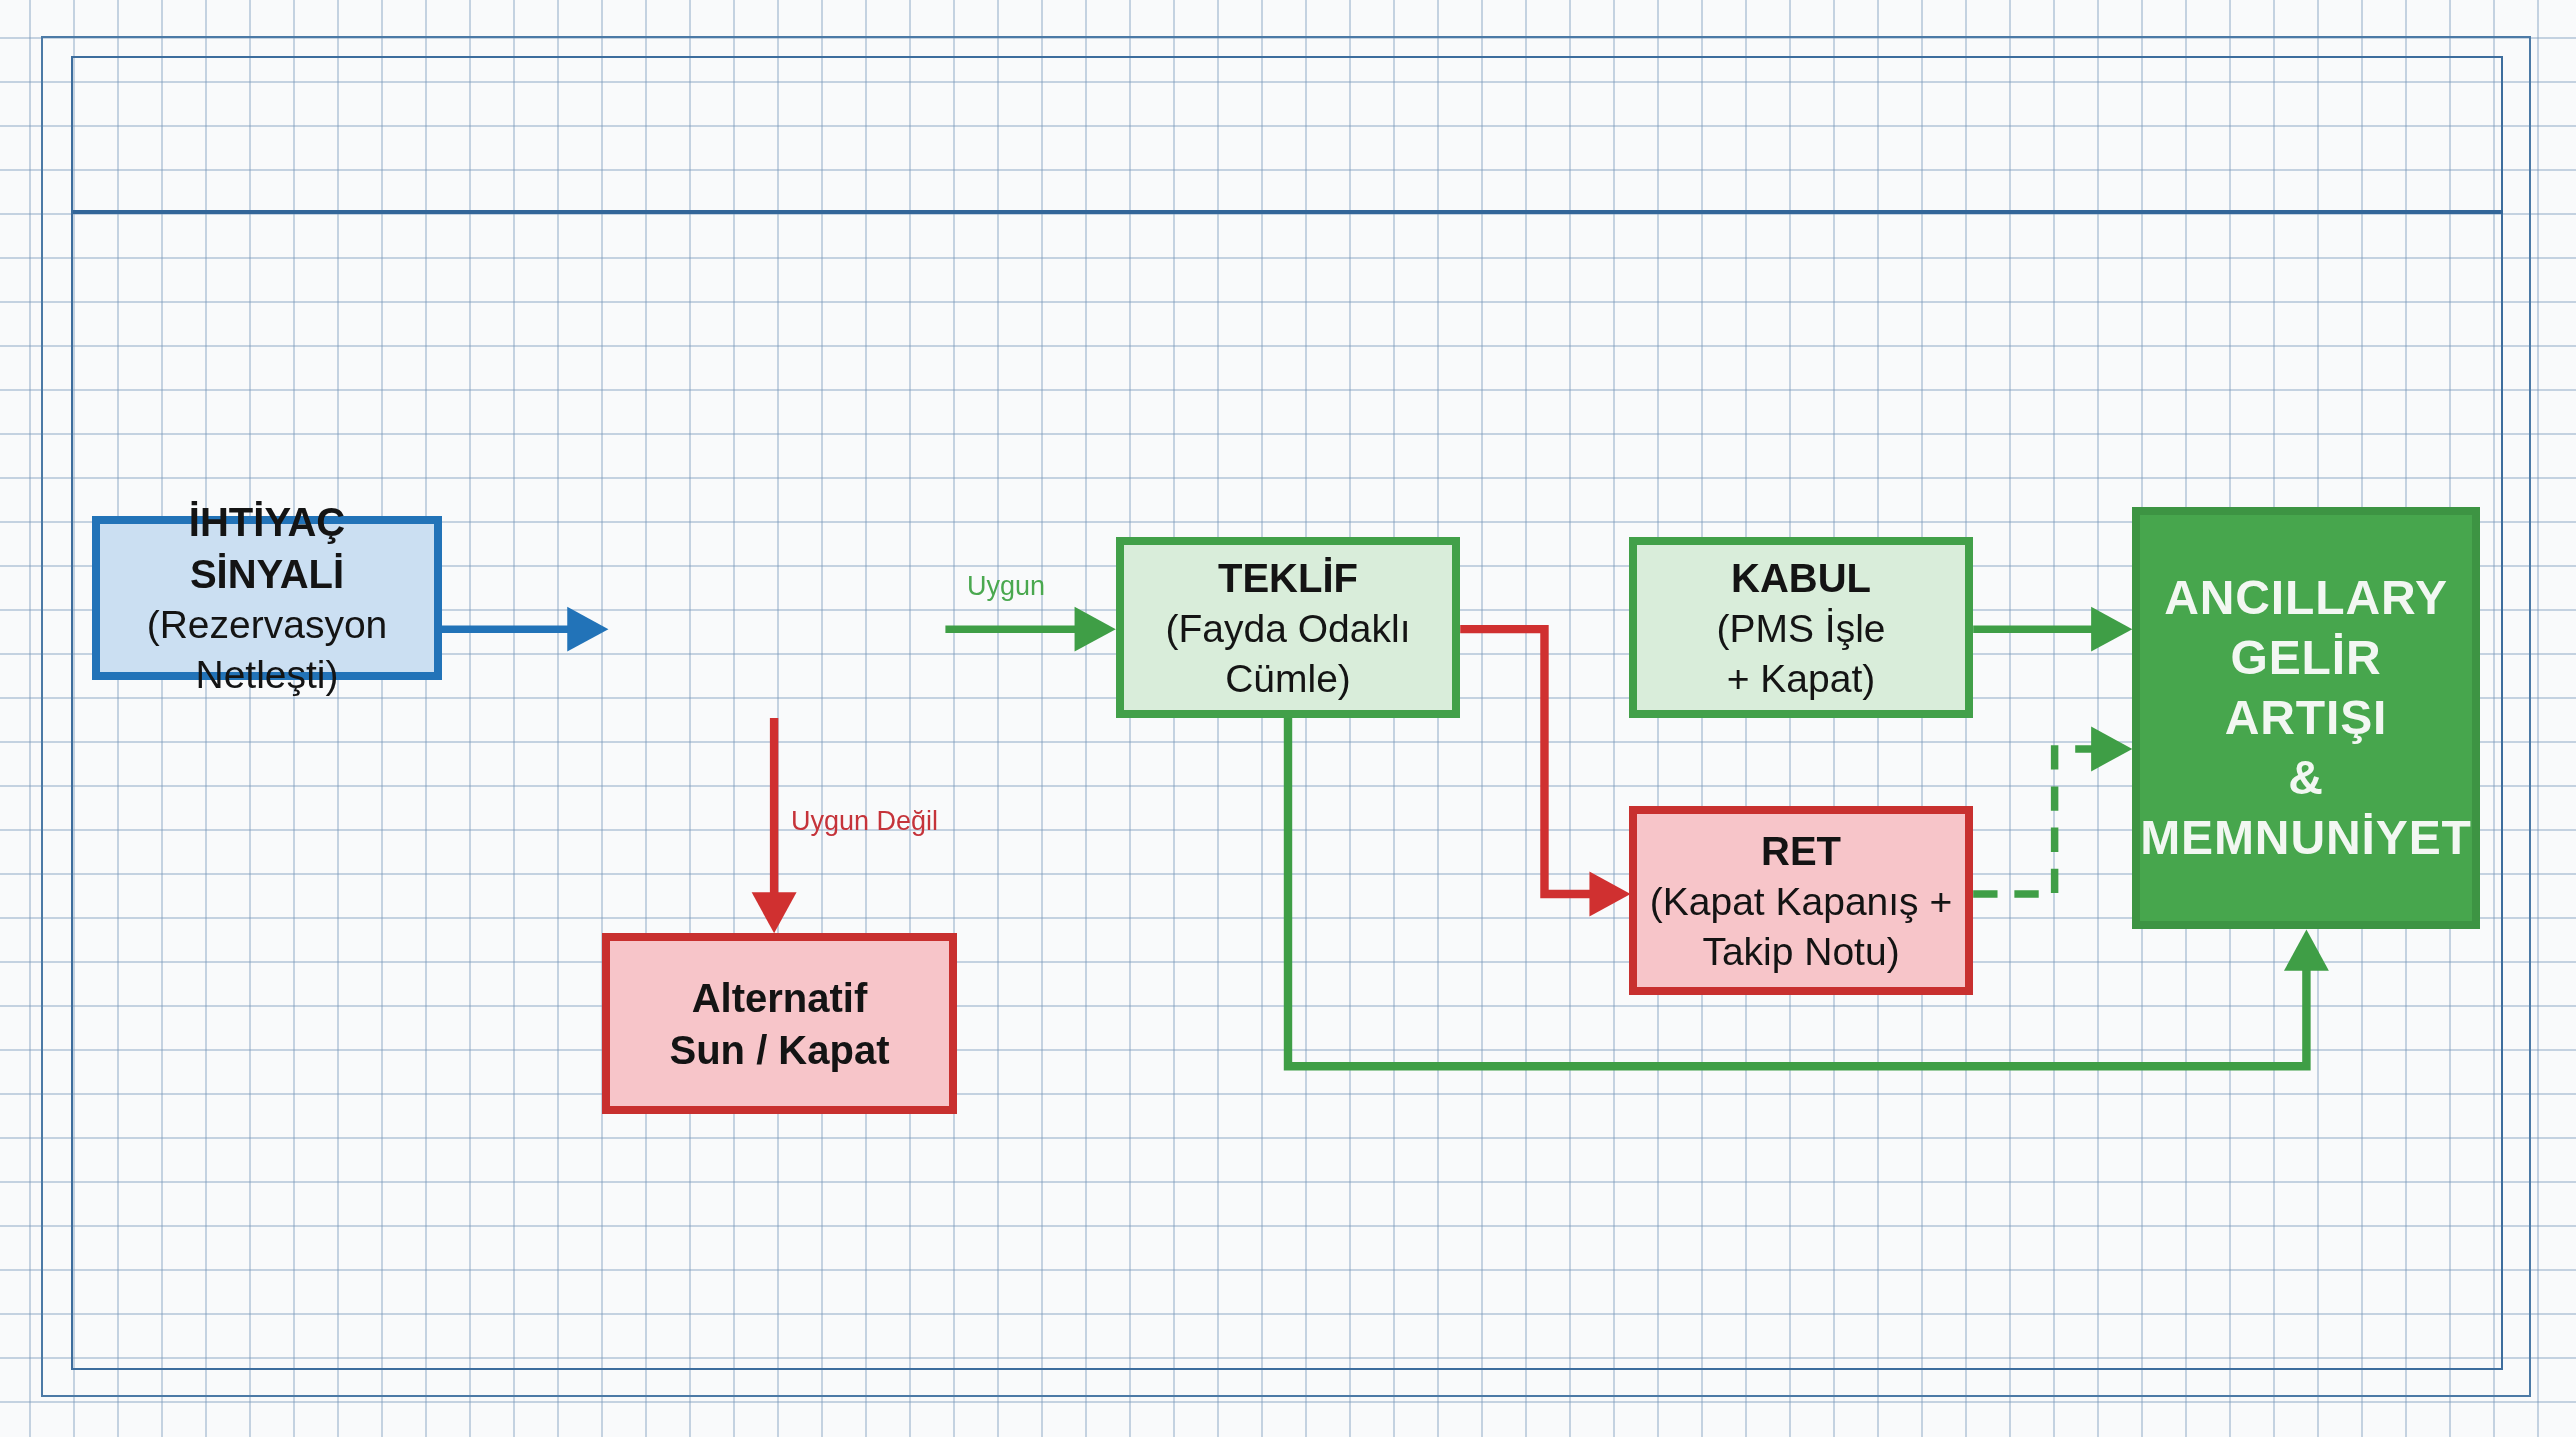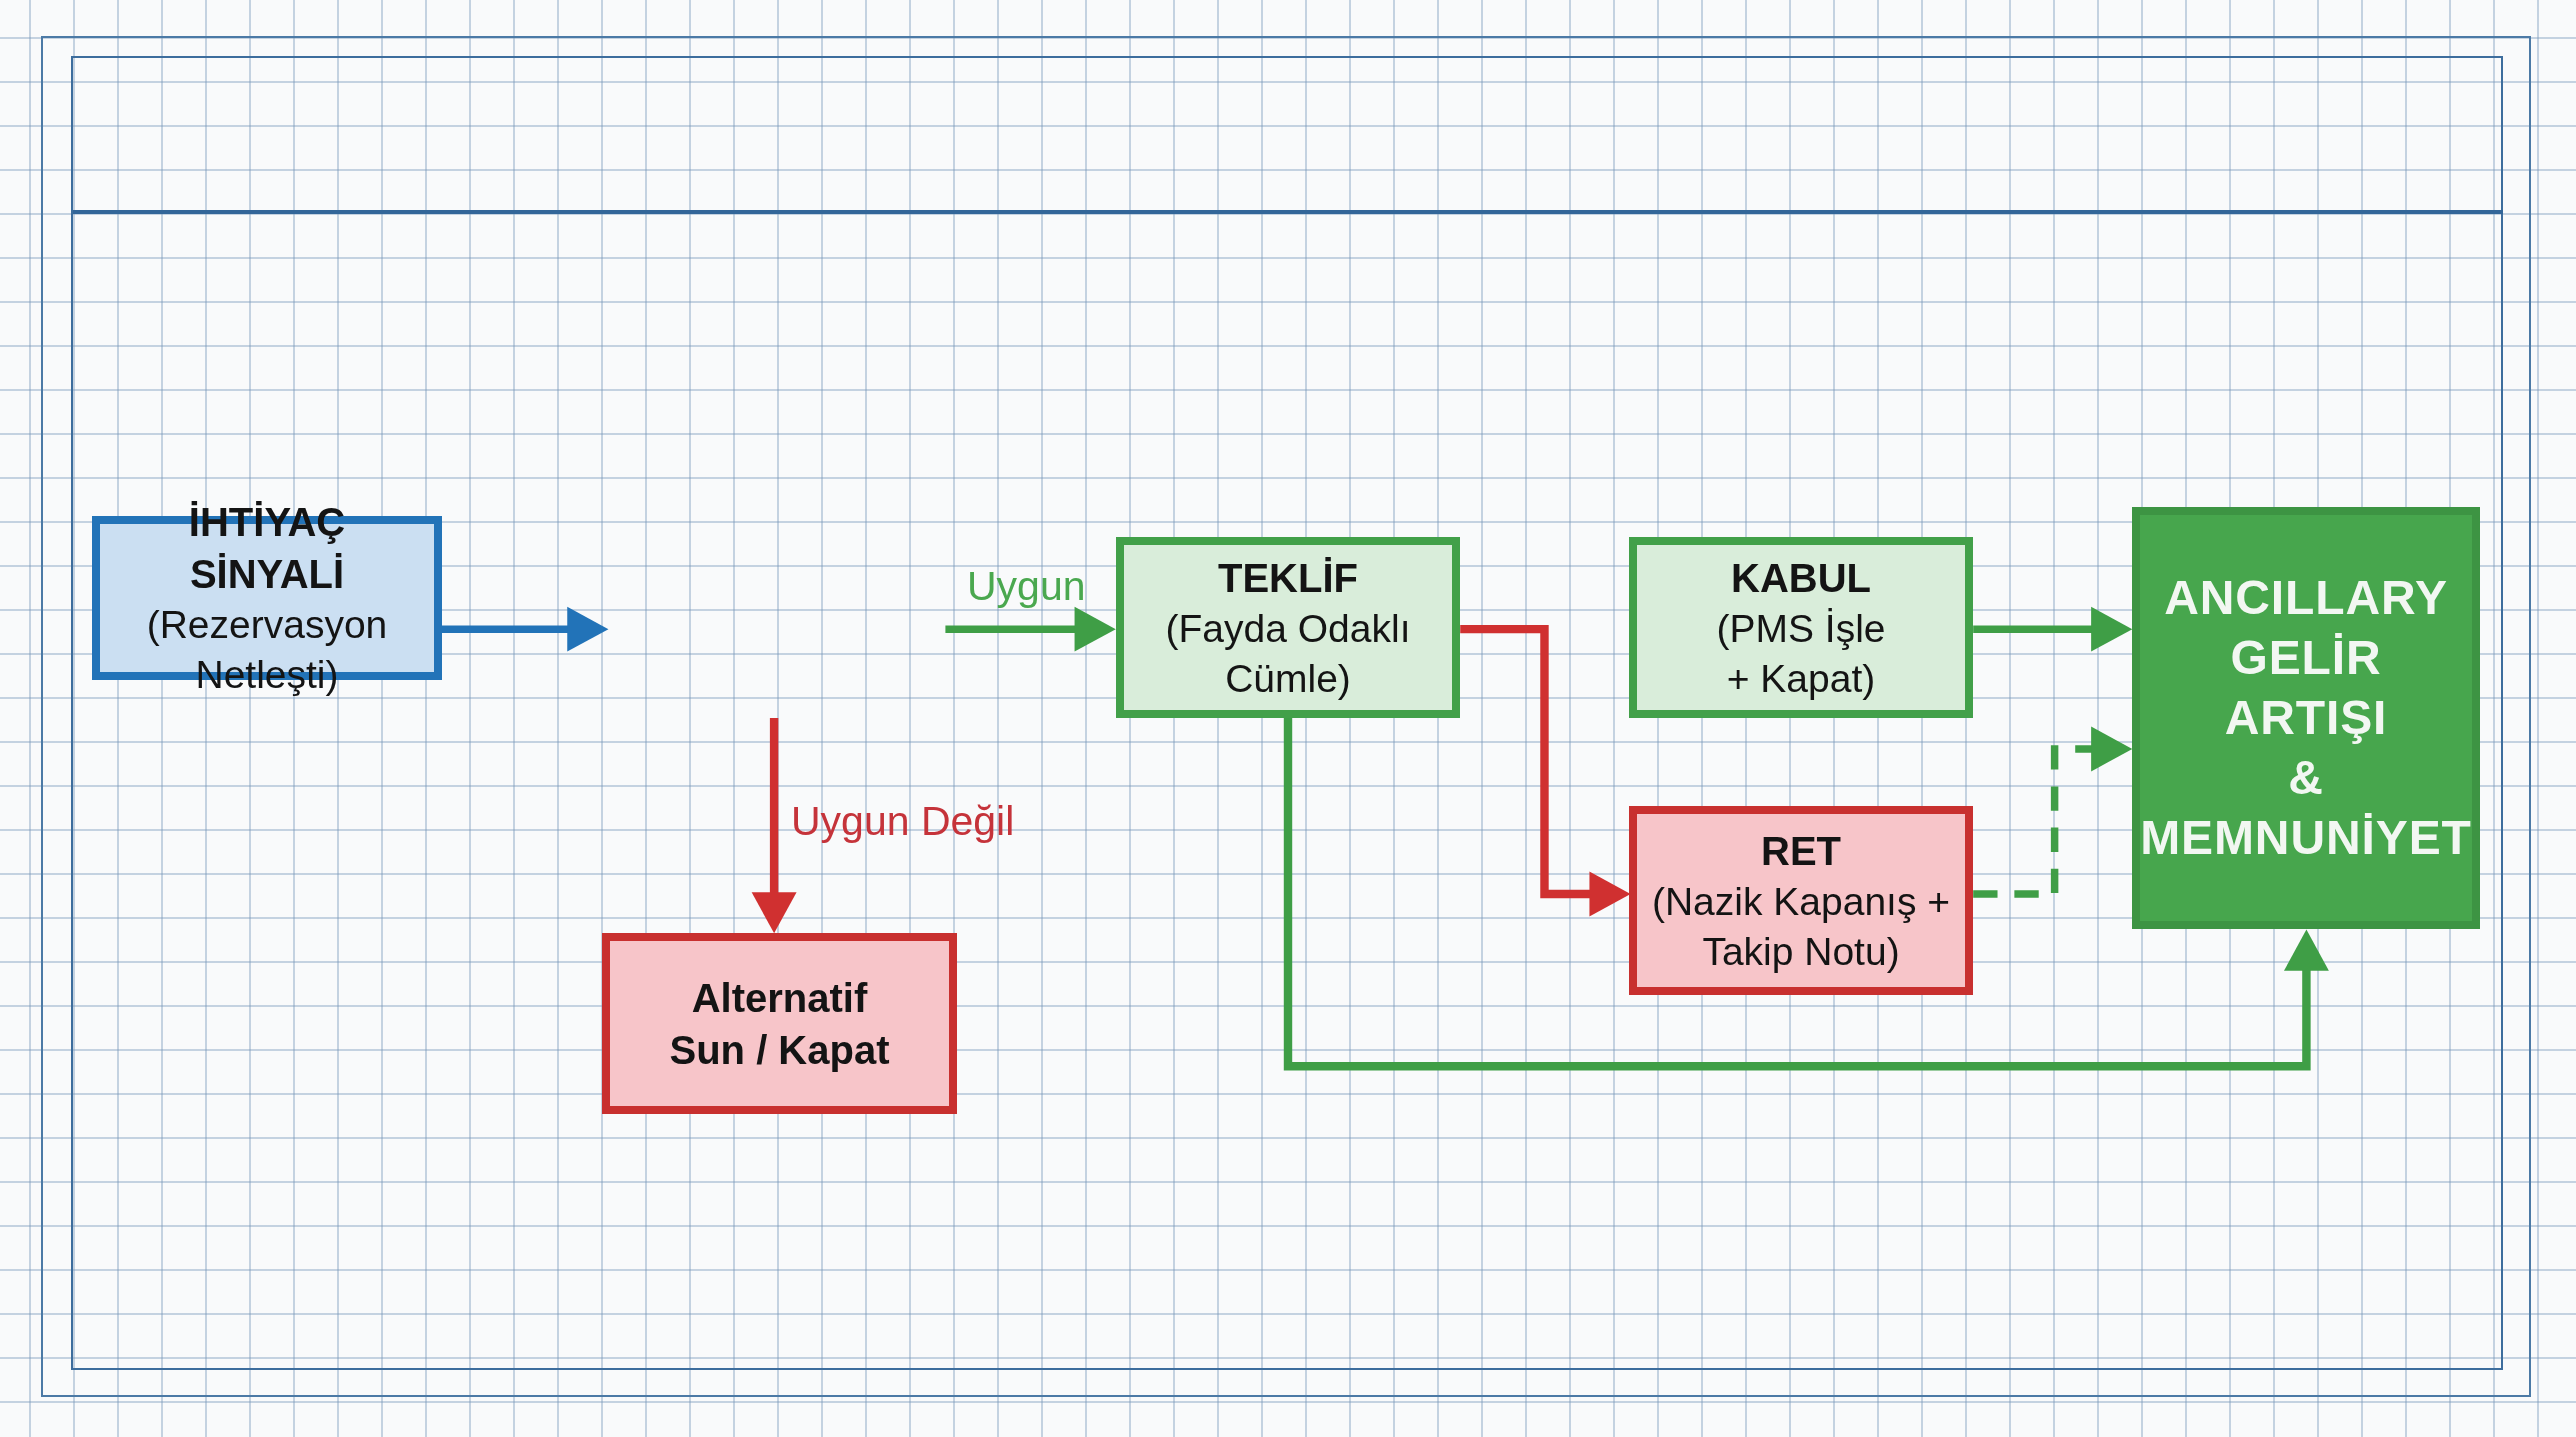--- a/index.html
+++ b/index.html
@@ -72,21 +72,21 @@
     color: #141414;
   }
   .node--solid .title {
     color: #f2f7f2;
     font-size: 48px;
     line-height: 60px;
     letter-spacing: 0.9px;
   }
   .edge-label {
     position: absolute;
-    font-size: 41px;
+    font-size: 27px;
     line-height: 45px;
     white-space: nowrap;
   }
   .edge-label--green { color: #4aa84f; }
   .edge-label--red   { color: #c5333a; }
 </style>
 </head>
 <body>
 
 <div class="canvas">
@@ -140,21 +140,21 @@
 
   <div class="node node--solid" style="left:2132px; top:507px; width:348px; height:422px;">
     <div class="title">ANCILLARY</div>
     <div class="title">GELİR ARTIŞI</div>
     <div class="title">&amp;</div>
     <div class="title">MEMNUNİYET</div>
   </div>
 
   <div class="node node--red" style="left:1629px; top:806px; width:344px; height:189px;">
     <div class="title">RET</div>
-    <div class="sub">(Nazik Kapanış +</div>
+    <div class="sub">(Kapat Kapanış +</div>
     <div class="sub">Takip Notu)</div>
   </div>
 
   <div class="node node--red" style="left:602px; top:933px; width:355px; height:181px;justify-content:center;">
     <div class="title">Alternatif</div>
     <div class="title">Sun / Kapat</div>
   </div>
 
   <div class="edge-label edge-label--green" style="left:967px; top:564px;">Uygun</div>
 

